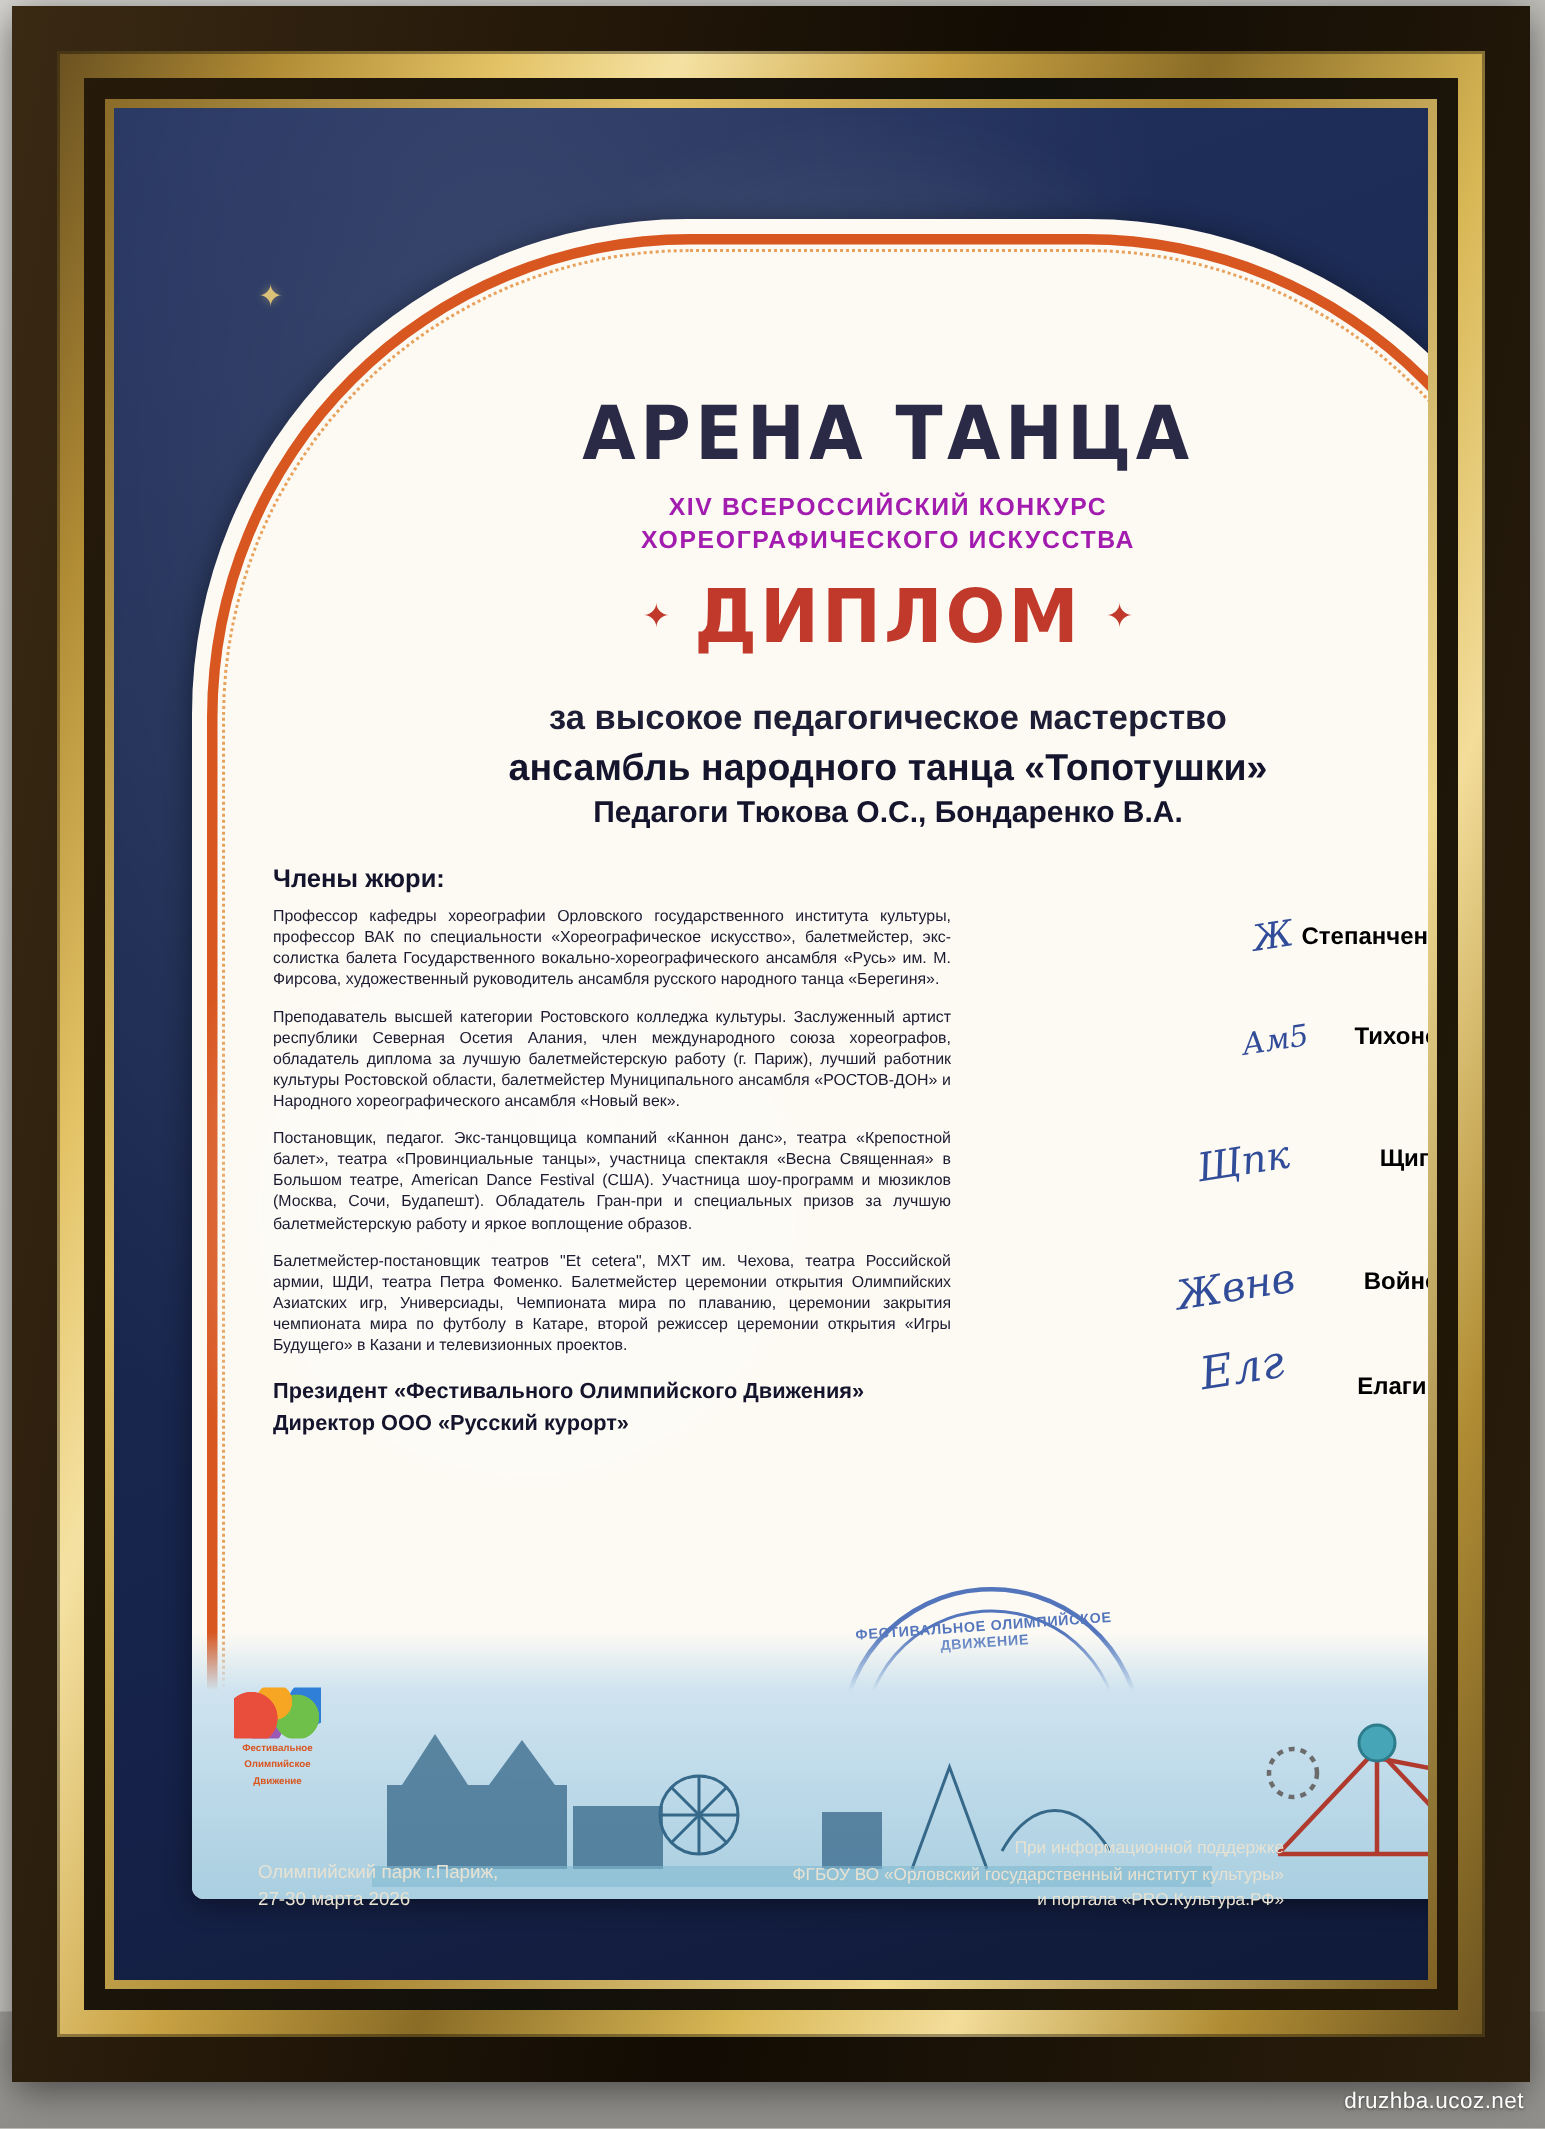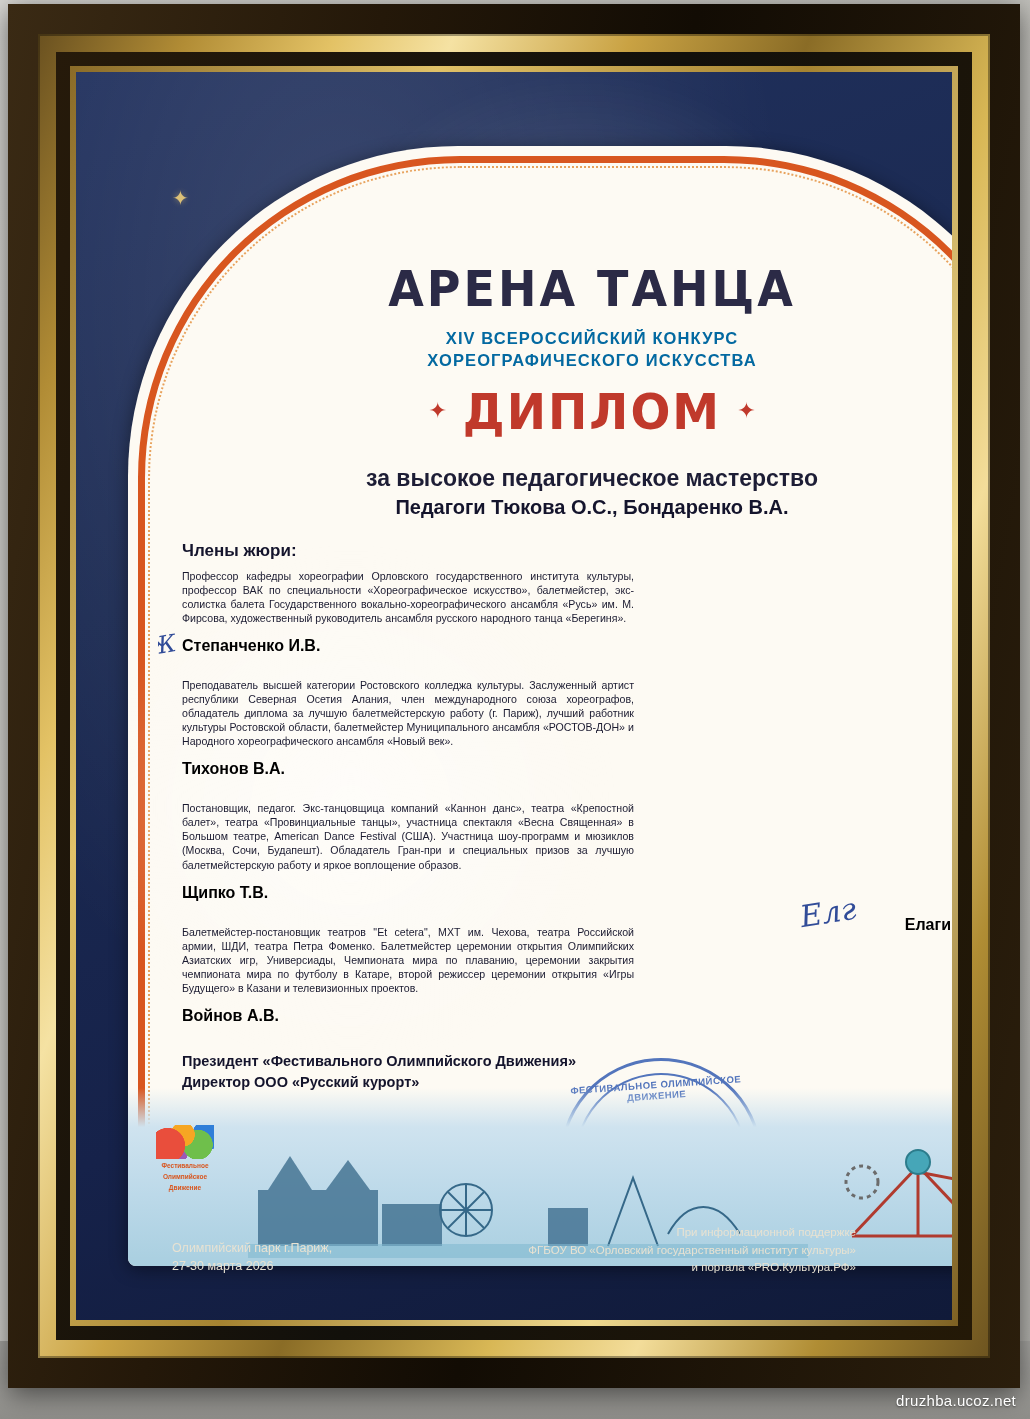--- a/index.html
+++ b/index.html
@@ -149,21 +149,21 @@
     letter-spacing: 3px;
     color: #2b2a46;
     transform: scaleY(1.08);
   }
   .subtitle {
     text-align: center;
     margin-top: 12px;
     font-size: 16.5px;
     font-weight: bold;
     letter-spacing: 1.1px;
-    color: #0369a1;
+    color: #a21caf;
     line-height: 1.32;
   }
   .diplom-row {
     display: flex;
     align-items: center;
     justify-content: center;
     gap: 16px;
     margin-top: 12px;
   }
   .diplom-word {
@@ -226,21 +226,20 @@
   }
   .jury-list {
     position: relative;
     margin: 0 14px 0 24px;
   }
   .jury-item {
     position: relative;
     display: flex;
     align-items: flex-start;
     margin-bottom: 11px;
-    flex-direction: column;
   }
   .jury-bio {
     width: 452px;
     font-size: 10.6px;
     line-height: 1.33;
     color: #1a1a30;
     text-align: justify;
   }
   .jury-right {
     position: relative;
@@ -446,20 +445,21 @@
               </div>
 
               <div class="diplom-row">
                 <span class="diamond">✦</span>
                 <span class="diplom-word">ДИПЛОМ</span>
                 <span class="diamond">✦</span>
               </div>
 
               <div class="for-line">за высокое педагогическое мастерство</div>
 
+              <div class="recipient2">ансамбль народного танца «Топотушки»</div>
               <div class="teachers">Педагоги Тюкова О.С., Бондаренко В.А.</div>
 
               <div class="jury-title">Члены жюри:</div>
 
               <div class="jury-list">
 
                 <div class="jury-item">
                   <div class="jury-bio">Профессор кафедры хореографии Орловского государственного института культуры, профессор ВАК по специальности «Хореографическое искусство», балетмейстер, экс-солистка балета Государственного вокально-хореографического ансамбля «Русь» им. М. Фирсова, художественный руководитель ансамбля русского народного танца «Берегиня».</div>
                   <div class="jury-right">
                     <span class="sig s1">Ж</span>

